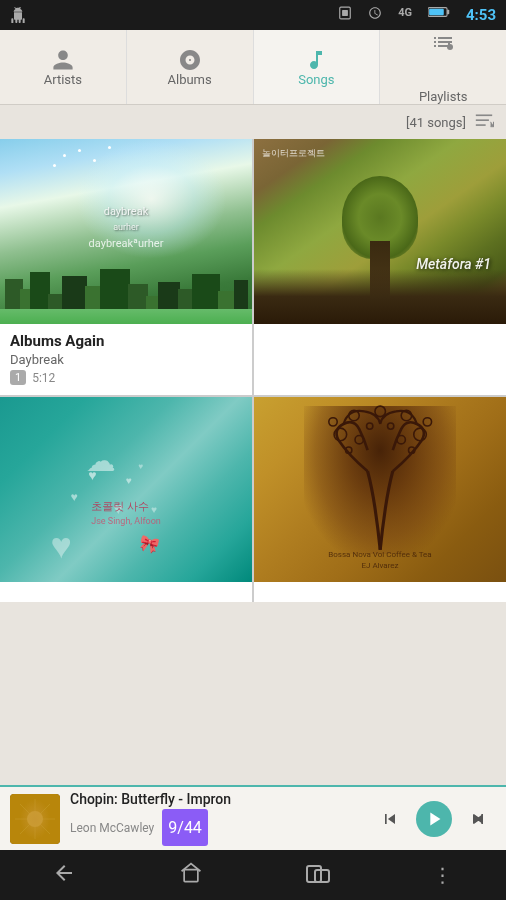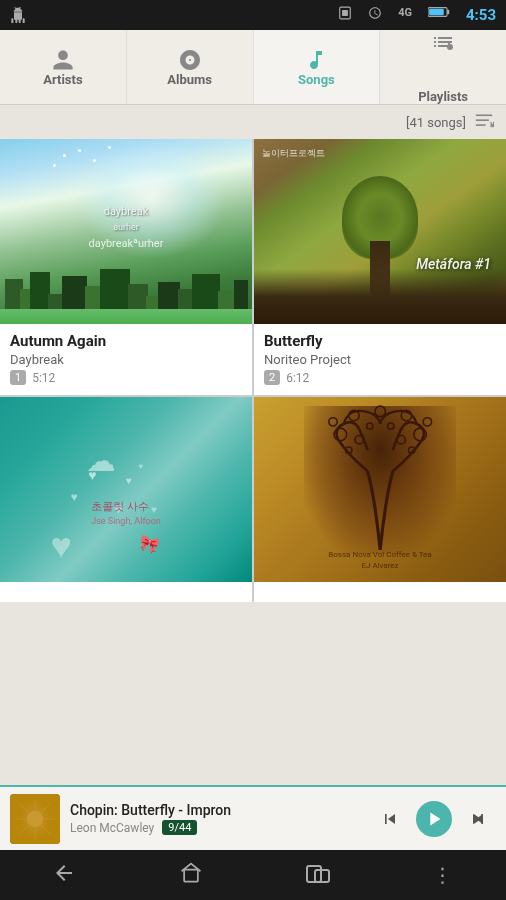--- a/index.html
+++ b/index.html
@@ -38,21 +38,20 @@
       flex: 1;
       display: flex;
       flex-direction: column;
       align-items: center;
       justify-content: center;
       gap: 0;
       cursor: pointer;
       font-size: 13px;
       color: #666;
       border-right: 1px solid #ddd;
-      font-weight: bold;
     }
     .tab-item:last-child { border-right: none; justify-content: space-between; }
     .tab-item.active {
       color: #4db6ac;
       background: #f5f3ef;
     }
 
     
     .song-count-bar {
       background: #e8e4de;
@@ -195,24 +194,24 @@
       display: flex;
       align-items: center;
       gap: 8px;
       margin-top: 2px;
     }
     .np-artist {
       font-size: 12px;
       color: #888;
     }
     .np-count {
-      background: #14532d;
+      background: #8b5cf6;
       color: white;
-      font-size: 11px;
-      padding: 1px 6px;
+      font-size: 16px;
+      padding: 9px 6px;
       border-radius: 3px;
     }
     .np-controls {
       display: flex;
       align-items: center;
       gap: 8px;
     }
     .ctrl-btn {
       width: 36px;
       height: 36px;
@@ -351,21 +350,21 @@
         <div style="position:absolute;bottom:0;left:158px;width:22px;height:42px;background:#1a3a18;"></div>
         <div style="position:absolute;bottom:0;left:178px;width:16px;height:35px;background:#2d5a27;"></div>
         <div style="position:absolute;bottom:0;left:192px;width:28px;height:50px;background:#1a4a18;"></div>
         <div style="position:absolute;bottom:0;left:218px;width:18px;height:33px;background:#3a7230;"></div>
         <div style="position:absolute;bottom:0;left:234px;width:14px;height:44px;background:#1a3a18;"></div>
 
         <div style="position:absolute;bottom:0;left:0;right:0;height:15px;background:linear-gradient(to top,#4caf50,#66bb6a);"></div>
       </div>
     </div>
     <div class="song-info">
-      <div class="song-title">Autumn Again</div>
+      <div class="song-title">Albums Again</div>
       <div class="song-artist">Daybreak</div>
       <div class="song-meta">
         <span class="track-num">1</span>
         <span>5:12</span>
       </div>
     </div>
   </div>
 
   <div class="song-card">
     <div class="album-art-2" style="height:185px; position:relative; overflow:hidden;">
@@ -373,28 +372,20 @@
 
       <div style="position:absolute;top:20%;left:35%;width:30%;height:45%;background:radial-gradient(ellipse,#5a7820 0%,#6a8a28 40%,#4a6818 70%,transparent 90%);border-radius:50% 50% 40% 40%;"></div>
 
       <div style="position:absolute;bottom:15%;left:46%;width:8%;height:30%;background:linear-gradient(to bottom,#3a2a10,#4a3818);"></div>
 
       <div style="position:absolute;bottom:0;left:0;right:0;height:30%;background:linear-gradient(to top,#2a1a08,#3a2a12,transparent);"></div>
 
       <div style="position:absolute;top:8px;left:8px;color:rgba(255,255,255,0.75);font-size:9px;">놀이터프로젝트</div>
 
       <div style="position:absolute;bottom:28%;right:6%;color:rgba(255,255,255,0.92);font-size:14px;font-style:italic;font-weight:500;text-shadow:1px 1px 4px rgba(0,0,0,0.8);">Metáfora #1</div>
-    </div>
-    <div class="song-info">
-      <div class="song-title">Butterfly</div>
-      <div class="song-artist">Noriteo Project</div>
-      <div class="song-meta">
-        <span class="track-num">2</span>
-        <span>6:12</span>
-      </div>
     </div>
   </div>
 
   <div class="song-card">
     <div style="height:185px; position:relative; overflow:hidden; background:linear-gradient(135deg,#1a9990 0%,#26a69a 20%,#4db6ac 40%,#80cbc4 55%,#4db6ac 70%,#26a69a 85%,#00897b 100%);">
 
       <div style="position:absolute;top:25%;left:40%;transform:translateX(-50%);text-align:center;color:rgba(255,255,255,0.5);font-size:30px;">☁</div>
 
       <div style="position:absolute;top:38%;left:35%;color:rgba(255,255,255,0.6);font-size:14px;">♥</div>
       <div style="position:absolute;top:42%;left:50%;color:rgba(255,255,255,0.5);font-size:10px;">♥</div>

